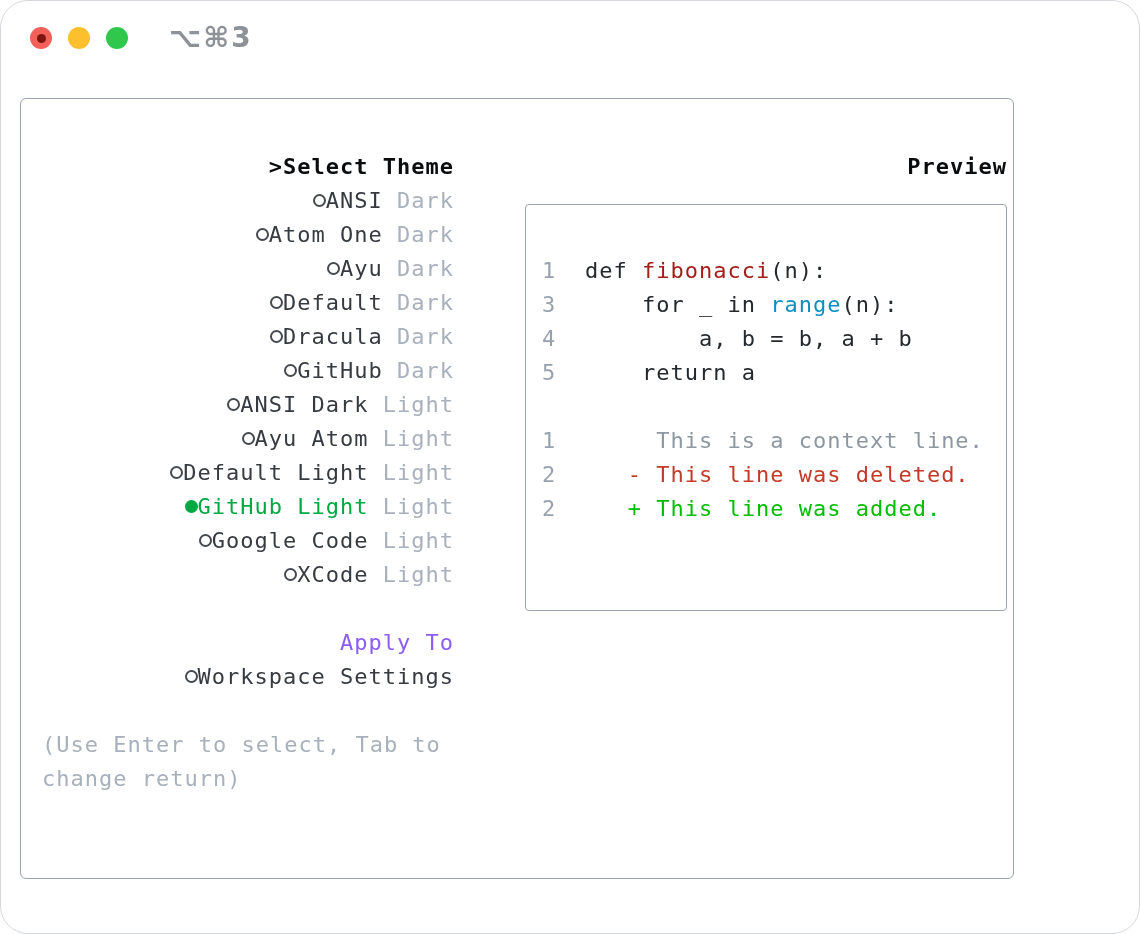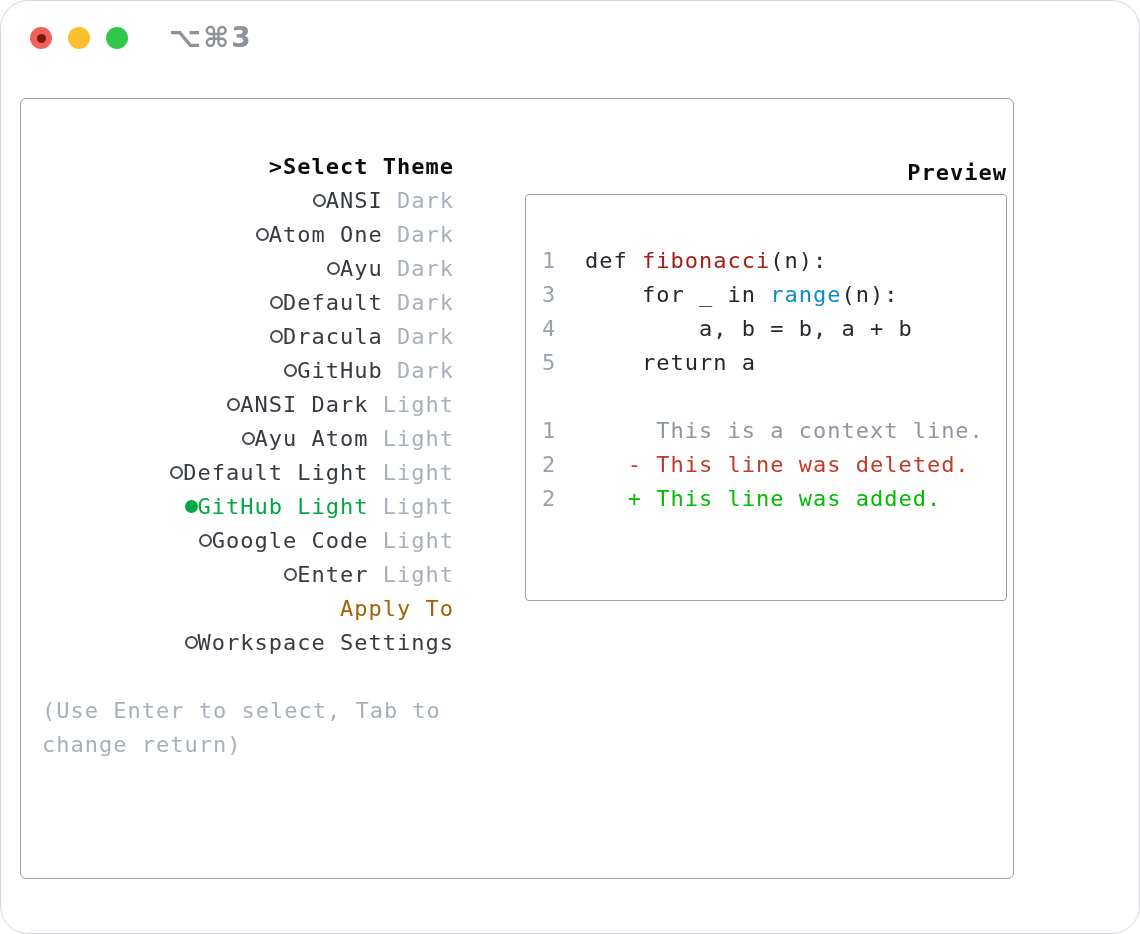--- a/index.html
+++ b/index.html
@@ -25,40 +25,40 @@
   .win-title{
     margin-left:25px;font-family:"DejaVu Sans","Liberation Sans",sans-serif;
     font-size:28px;font-weight:600;color:#8d9298;letter-spacing:2px;line-height:22px;
   }
   
   .panel{
     position:absolute;left:19px;top:97px;width:994px;height:781px;box-sizing:border-box;
     border:1.5px solid var(--border-gray);border-radius:6px;background:#fff;
   }
   .col-left{position:absolute;left:21px;top:51px;}
-  .col-right{position:absolute;left:484px;top:57px;padding-left:20px;}
+  .col-right{position:absolute;left:484px;top:51px;padding-left:20px;}
   .row{height:34px;line-height:34px;white-space:pre;text-align:right;}
   .hdr{font-weight:bold;color:#0a0c0e;}
   .marker-col{display:inline-block;width:27px;}
   .radio{
     display:inline-block;width:13px;height:13px;box-sizing:border-box;border-radius:50%;
     border:2px solid #454a51;vertical-align:1px;
   }
   .radio.filled{border-color:var(--accent-green);background:var(--accent-green);}
   .theme-name{color:#363b42;}
   .selected .theme-name{color:var(--accent-green);}
   .tag{color:var(--muted-gray);}
-  .apply-header{color:#a16207;}
+  .apply-header{margin-top:34px;color:#8b5cf6;}
   .help{
     margin-top:34px;max-width:412px;color:var(--muted-gray);
     line-height:34px;white-space:normal;
   }
   
   .preview-box{
-    margin-top:4px;width:482px;height:407px;box-sizing:border-box;overflow:hidden;
+    margin-top:20px;width:482px;height:407px;box-sizing:border-box;overflow:hidden;
     border:1.5px solid var(--border-gray);border-radius:4px;background:#fff;
   }
   .code{padding:49px 0 0 16px;}
   .code-line{height:34px;line-height:34px;white-space:pre;color:#24292e;}
   .ln{display:inline-block;width:14px;margin-right:29px;color:#98a2ae;}
   .t-plain{color:#24292e;}
   .t-fn{color:var(--function-red);}
   .t-number{color:var(--number-teal);}
   .t-builtin{color:var(--builtin-blue);}
   .t-context{color:#8d97a1;}
@@ -89,21 +89,21 @@
           <div class="row"><span class="marker-col"><span class="radio"></span></span><span class="theme-name">Atom One</span> <span class="tag">Dark</span></div>
           <div class="row"><span class="marker-col"><span class="radio"></span></span><span class="theme-name">Ayu</span> <span class="tag">Dark</span></div>
           <div class="row"><span class="marker-col"><span class="radio"></span></span><span class="theme-name">Default</span> <span class="tag">Dark</span></div>
           <div class="row"><span class="marker-col"><span class="radio"></span></span><span class="theme-name">Dracula</span> <span class="tag">Dark</span></div>
           <div class="row"><span class="marker-col"><span class="radio"></span></span><span class="theme-name">GitHub</span> <span class="tag">Dark</span></div>
           <div class="row"><span class="marker-col"><span class="radio"></span></span><span class="theme-name">ANSI Dark</span> <span class="tag">Light</span></div>
           <div class="row"><span class="marker-col"><span class="radio"></span></span><span class="theme-name">Ayu Atom</span> <span class="tag">Light</span></div>
           <div class="row"><span class="marker-col"><span class="radio"></span></span><span class="theme-name">Default Light</span> <span class="tag">Light</span></div>
           <div class="row selected"><span class="marker-col"><span class="radio filled"></span></span><span class="theme-name">GitHub Light</span> <span class="tag">Light</span></div>
           <div class="row"><span class="marker-col"><span class="radio"></span></span><span class="theme-name">Google Code</span> <span class="tag">Light</span></div>
-          <div class="row"><span class="marker-col"><span class="radio"></span></span><span class="theme-name">Enter</span> <span class="tag">Light</span></div>
+          <div class="row"><span class="marker-col"><span class="radio"></span></span><span class="theme-name">XCode</span> <span class="tag">Light</span></div>
         </div>
 
       <div class="row apply-header"><span class="marker-col"> </span><span>Apply To</span></div>
 
       <div id="apply-list">
           <div class="row"><span class="marker-col"><span class="radio"></span></span><span class="theme-name">Workspace Settings</span></div>
         </div>
 
       <div class="help">(Use Enter to select, Tab to change return)</div>
     </div>

